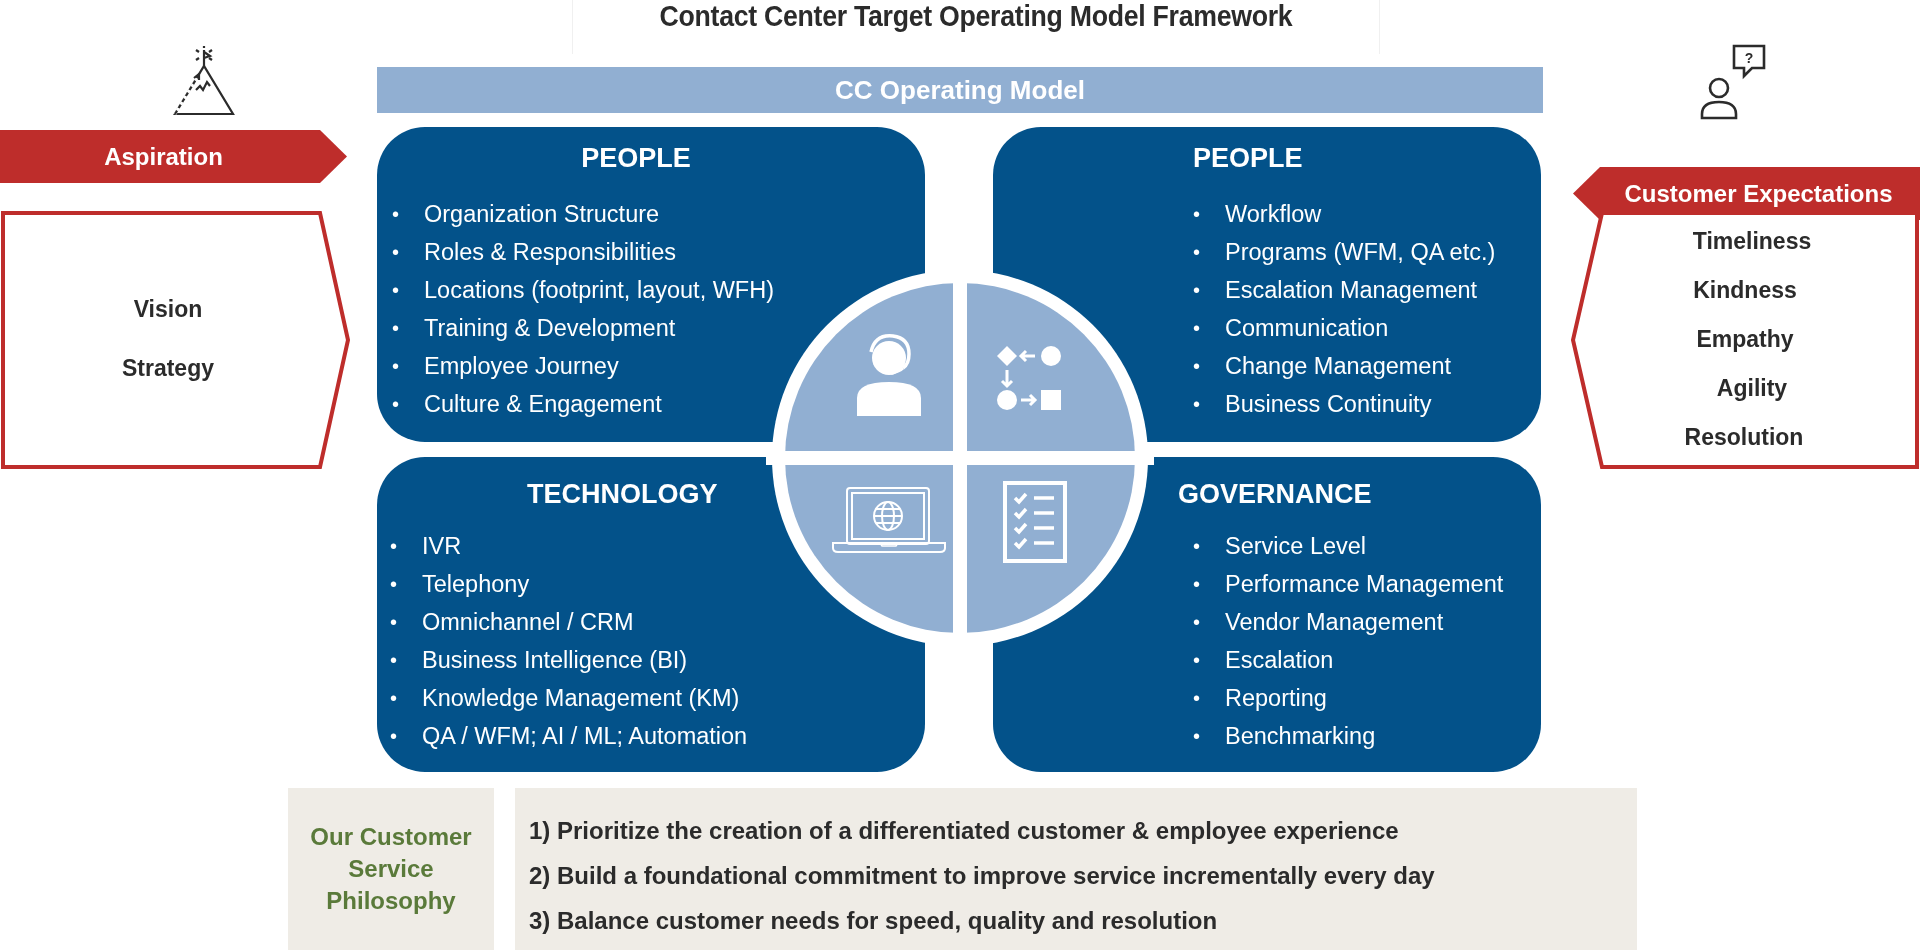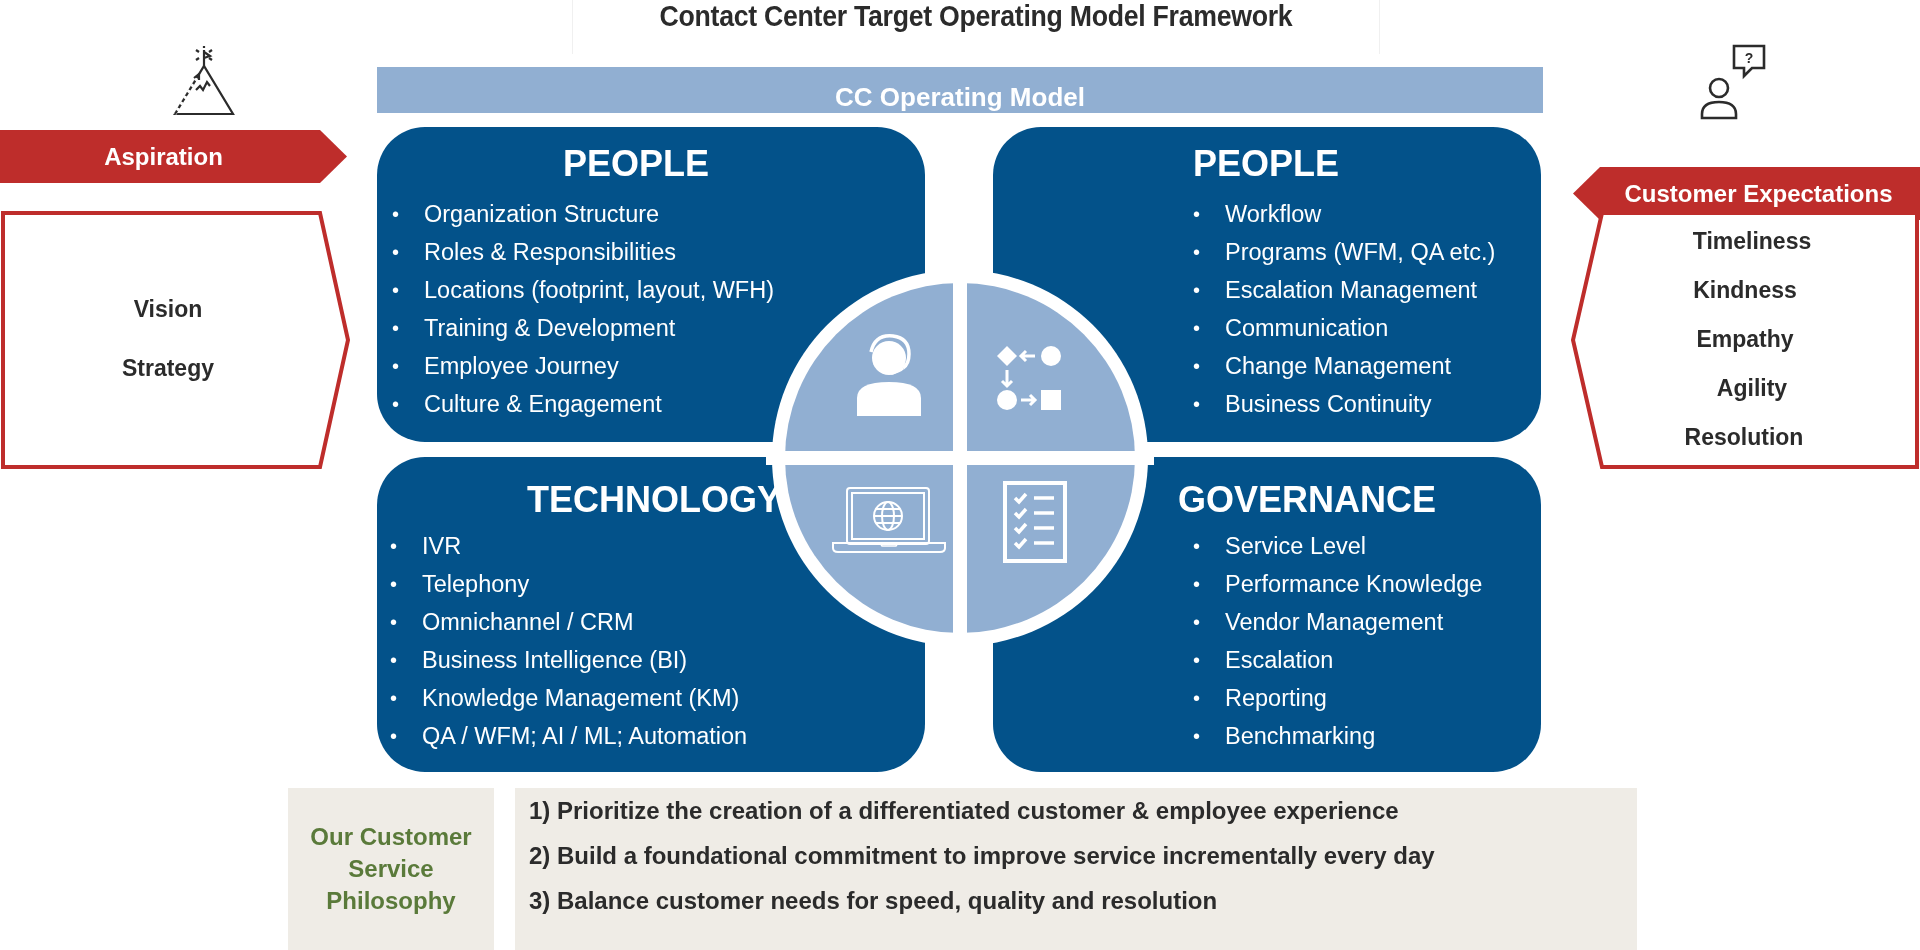--- a/index.html
+++ b/index.html
@@ -18,36 +18,36 @@
   }
   .title {
     font-size:29px; font-weight:bold; color:#2b2b2b;
     letter-spacing:-0.3px; transform:scaleX(0.92);
   }
 
   
   .cc-bar {
     left:377px; top:67px; width:1166px; height:46px;
     background:#91afd2;
-    display:flex; align-items:flex-end; justify-content:center;
+    display:flex; align-items:center; justify-content:center;
     color:#ffffff; font-size:26px; font-weight:bold;
   }
 
   
   .quad {
     background:#03528a; color:#ffffff;
     box-sizing:border-box;
   }
   .q-tl { left:377px; top:127px; width:548px; height:315px; border-radius:48px; }
   .q-tr { left:993px; top:127px; width:548px; height:315px; border-radius:48px; }
   .q-bl { left:377px; top:457px; width:548px; height:315px; border-radius:48px; }
   .q-br { left:993px; top:457px; width:548px; height:315px; border-radius:48px; }
 
   .q-title {
-    position:absolute; font-size:36px; font-weight:bold; color:#ffffff;
+    position:absolute; font-size:27px; font-weight:bold; color:#ffffff;
     white-space:nowrap;
   }
   .q-list {
     position:absolute; list-style:none; margin:0; padding:0;
   }
   .q-list li {
     font-size:23.5px; color:#ffffff; height:38px; line-height:38px;
     white-space:nowrap; position:relative; padding-left:32px;
   }
   .q-list li::before {
@@ -97,21 +97,21 @@
   .phil-label {
     left:288px; top:788px; width:206px; height:162px;
     background:#efece6;
     display:flex; align-items:center; justify-content:center;
     text-align:center;
     color:#5a7a3a; font-size:24px; font-weight:bold; line-height:32px;
   }
   .phil-list {
     left:515px; top:788px; width:1122px; height:162px;
     background:#efece6;
-    box-sizing:border-box; padding-left:14px; 
+    box-sizing:border-box; padding-left:14px; padding-top:20px;
   }
   .phil-list div {
     font-size:24px; font-weight:bold; color:#2b2b2b;
     height:45px; line-height:45px; white-space:nowrap;
   }
 </style>
 </head>
 <body>
 
 <div class="abs title-wrap">
@@ -212,21 +212,21 @@
     <li>Business Intelligence (BI)</li>
     <li>Knowledge Management (KM)</li>
     <li>QA / WFM; AI / ML; Automation</li>
   </ul>
 </div>
 
 <div class="abs quad q-br">
   <div class="q-title" style="left:185px;top:22px;">GOVERNANCE</div>
   <ul class="q-list" style="left:200px;top:70px;">
     <li>Service Level</li>
-    <li>Performance Knowledge</li>
+    <li>Performance Management</li>
     <li>Vendor Management</li>
     <li>Escalation</li>
     <li>Reporting</li>
     <li>Benchmarking</li>
   </ul>
 </div>
 
 <div class="abs circle-ring"></div>
 <div class="abs circle-inner"></div>
 <div class="abs cross-v"></div>

